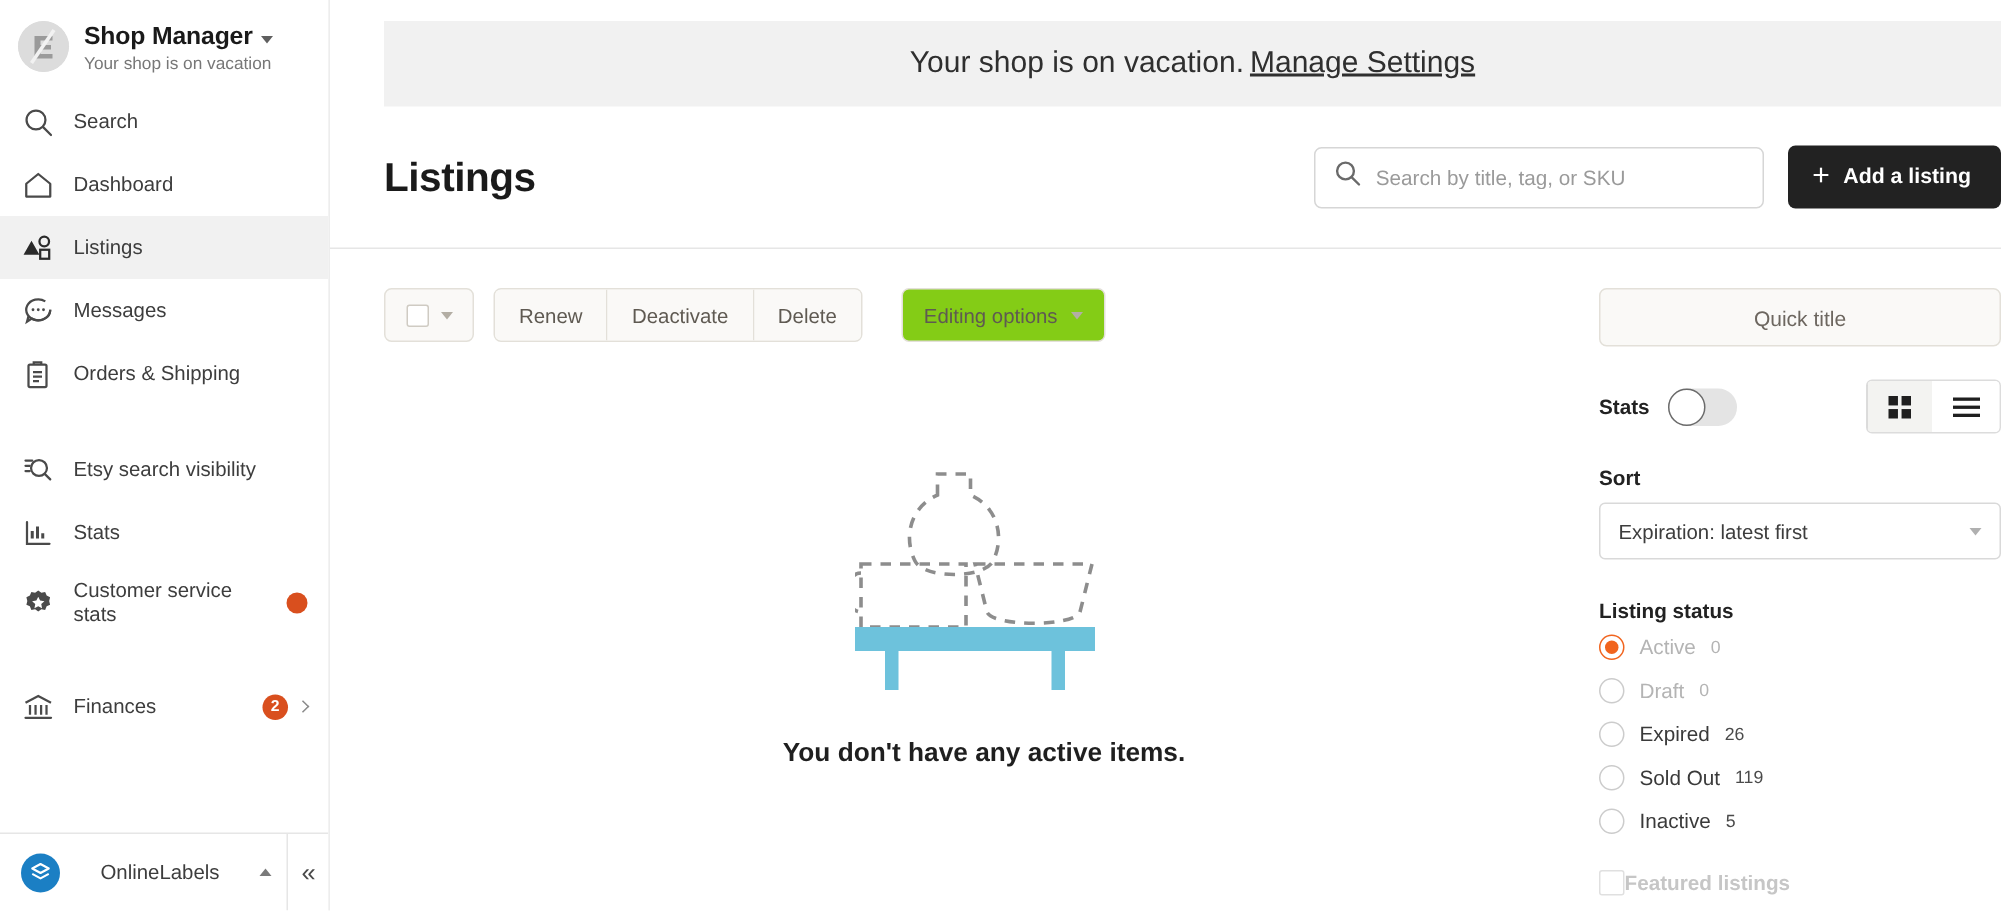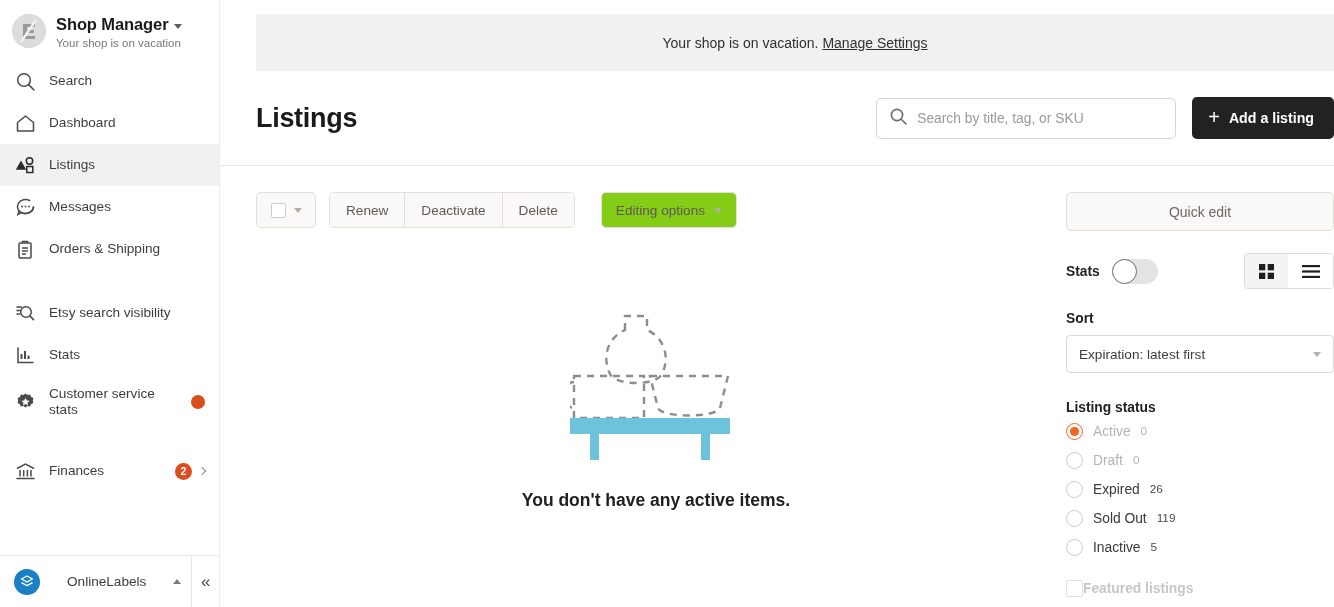--- a/index.html
+++ b/index.html
@@ -142,21 +142,21 @@
     flex: 1 1 auto; height: 607px;
     position: relative; overflow: hidden;
     background: #ffffff;
     padding-left: 36px;
   }
   .vacation-banner {
     margin: 14px 0 0 0;
     height: 57px;
     background: #f1f1f1;
     display: flex; align-items: center; justify-content: center;
-    font-size: 14px; color: #2f2f2f;
+    font-size: 20px; color: #2f2f2f;
   }
   .vacation-banner .link {
     text-decoration: underline; color: #2f2f2f; cursor: pointer; margin-left: 4px;
   }
 
   .page-head {
     display: flex; align-items: center;
     padding: 26px 0 26px 0;
     gap: 16px;
   }
@@ -563,21 +563,21 @@
               <rect x="20" y="134" width="9" height="40" fill="#6dc2dc"></rect>
               <rect x="131" y="134" width="9" height="40" fill="#6dc2dc"></rect>
             </svg>
           </div>
           <div class="empty-msg">You don't have any active items.</div>
         </div>
       </div>
 
       <div class="content-right">
 
-        <div class="quick-edit">Quick edit</div>
+        <div class="quick-edit">Quick title</div>
 
         <div class="stats-row">
           <span class="stats-label">Stats</span>
           <span class="toggle">
               <span class="knob"></span>
             </span>
 
           <span class="view-toggle">
             <span class="view-btn selected">
               <svg width="17" height="17" viewBox="0 0 17 17">

